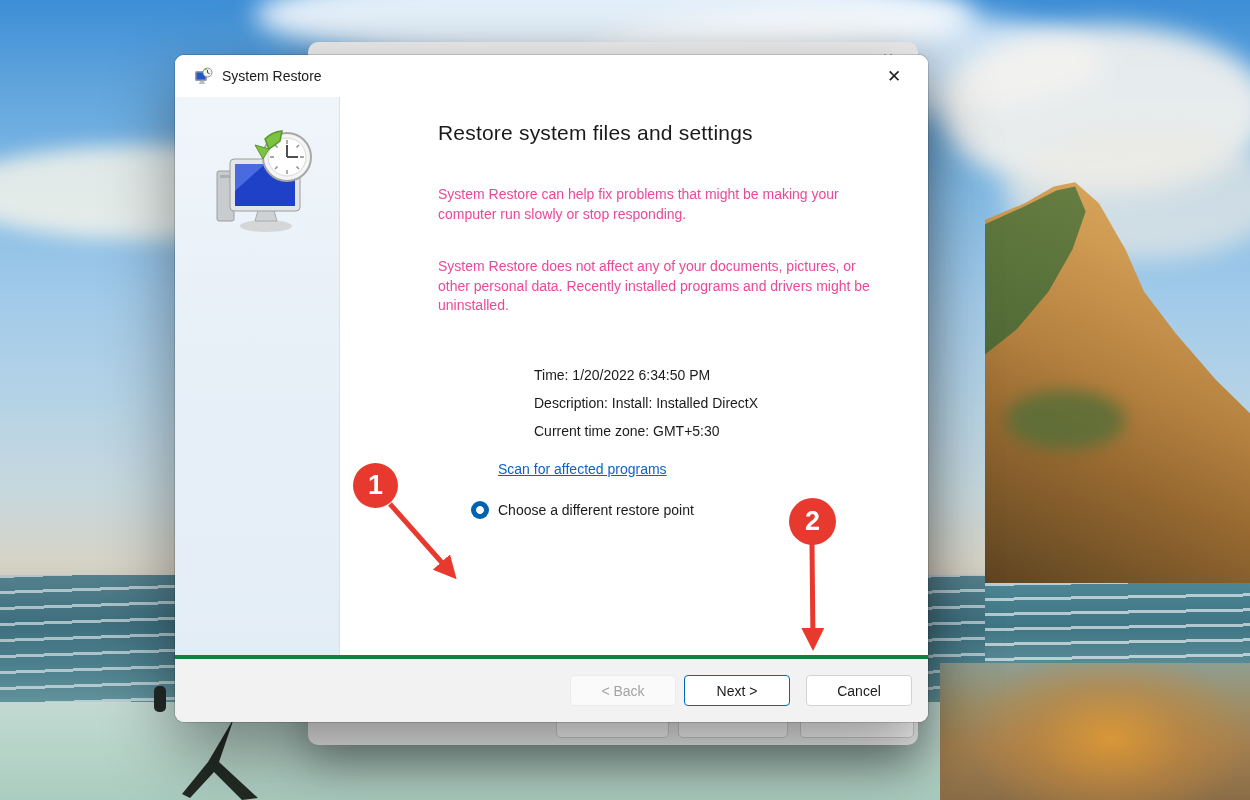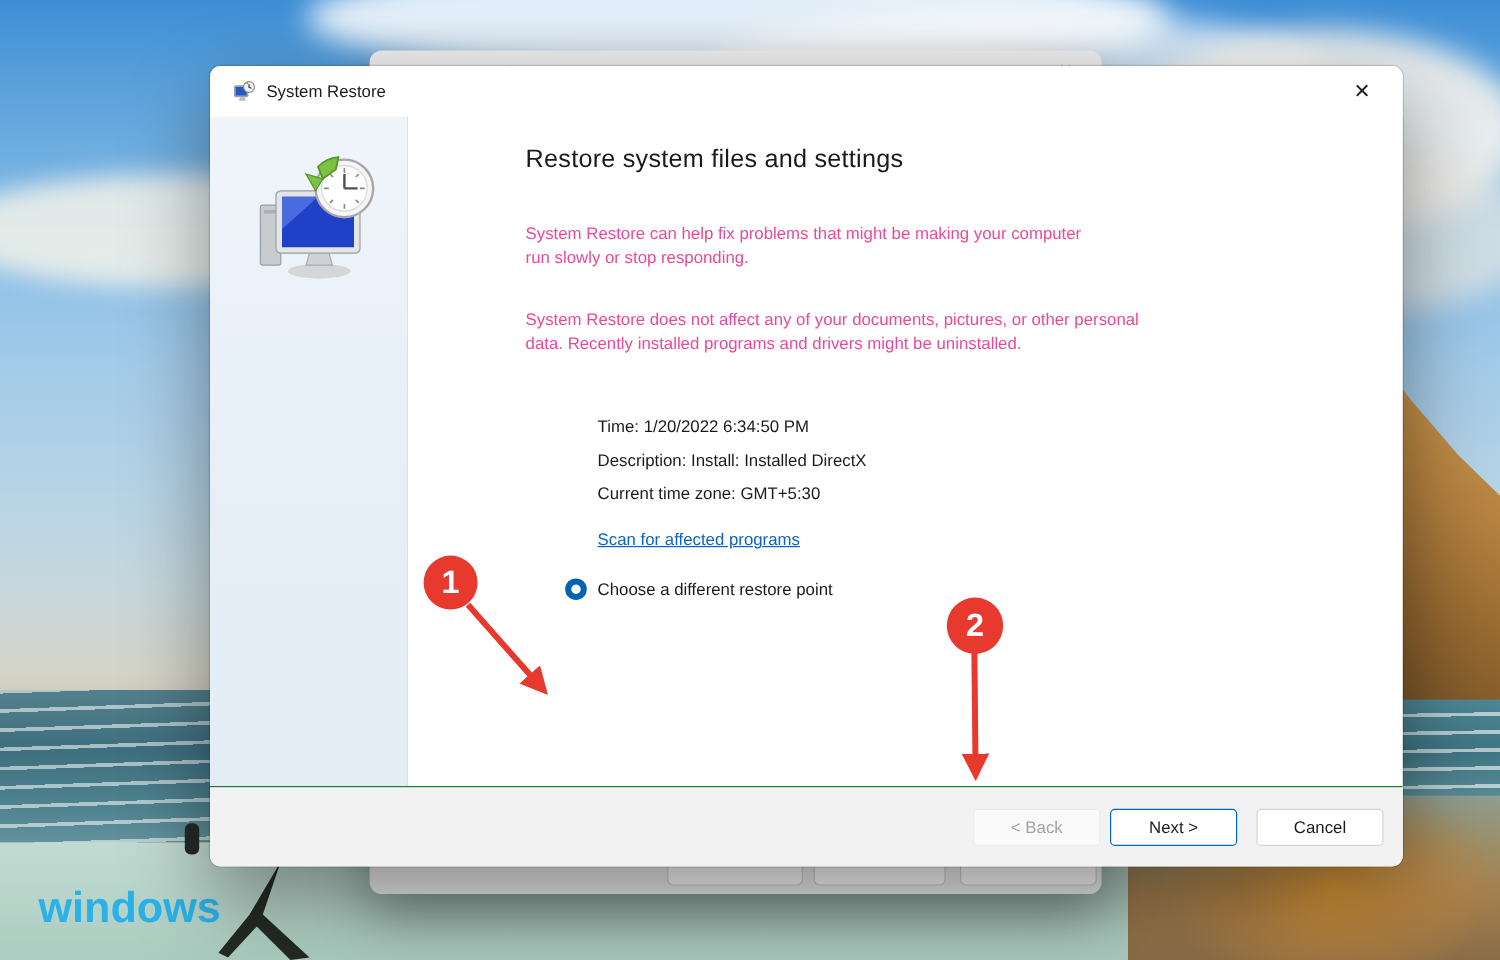--- a/index.html
+++ b/index.html
@@ -46,21 +46,21 @@
   .bg-window { position:absolute; left:308px; top:42px; width:610px; height:703px; border-radius:10px;
     background:#ececec; box-shadow:0 18px 45px rgba(0,0,0,.35); }
   .bg-window .bg-title { position:absolute; left:26px; top:10px; font-size:13px; color:#a6a6a6; }
   .bg-window .bg-close { position:absolute; right:24px; top:8px; font-size:14px; color:#9a9a9a; }
   .bg-btn { position:absolute; bottom:7px; height:28px; border:1px solid #cfcfcf; border-radius:5px; background:#fdfdfd; }
   .bg-btn.b1 { left:248px; width:113px; }
   .bg-btn.b2 { left:370px; width:110px; }
   .bg-btn.b3 { left:492px; width:114px; }
 
   
-  .dialog { position:absolute; left:175px; top:55px; width:994px; height:667px; border-radius:9px;
+  .dialog { position:absolute; left:175px; top:55px; width:753px; height:667px; border-radius:9px;
     background:#ffffff; box-shadow:0 0 0 1px rgba(0,0,0,.14), 0 28px 70px rgba(0,0,0,.42);
     display:flex; flex-direction:column; overflow:hidden; }
   .titlebar { height:42px; flex:0 0 42px; display:flex; align-items:center; padding-left:19px; position:relative; background:#fff; }
   .titlebar-title { font-size:14px; color:#1b1b1b; margin-left:9px; }
   .titlebar-close { position:absolute; right:22px; top:9px; width:24px; height:24px; display:flex; align-items:center;
     justify-content:center; font-size:17px; color:#1f1f1f; cursor:pointer; }
   .dialog-body { flex:1; display:flex; min-height:0; }
   .sidebar { flex:0 0 165px; background:linear-gradient(180deg,#f0f5fa 0%,#e8f0f8 40%,#e3edf6 100%);
     border-right:1px solid #dce2e8; position:relative; }
   .sidebar-art { position:absolute; left:28px; top:32px; }
@@ -71,23 +71,23 @@
   .para2 { margin-top:33px; max-width:535px; }
   .radio-row { display:flex; align-items:center; gap:9px; margin-left:33px; }
   .radio-row.first { margin-top:23px; }
   .radio-row.second { margin-top:23px; }
   .radio { width:18px; height:18px; border-radius:50%; flex:0 0 18px; }
   .radio.off { background:#ffffff; border:1px solid #898989; }
   .radio.on  { background:radial-gradient(circle,#ffffff 0 3.6px,#0063b1 4.2px); }
   .radio-label { font-size:14px; color:#1b1b1b; }
   .option-desc { margin:15px 0 0 60px; max-width:425px; font-size:14px; color:#1b1b1b; line-height:1.4; }
   .detail-block { margin:51px 0 0 60px; font-size:14px; color:#1b1b1b; }
-  .detail-block div { margin-bottom:12px; }
+  .detail-block div { margin-bottom:12px;margin-left:36px; }
   .scan-link { display:inline-block; margin:10px 0 0 60px; font-size:14px; color:#0b63c5; text-decoration:underline; cursor:pointer; }
-  .footer { flex:0 0 67px; background:#f2f2f2; border-top:1px solid #15803d; display:flex; align-items:center;
+  .footer { flex:0 0 67px; background:#f2f2f2; border-top:4px solid #15803d; display:flex; align-items:center;
     justify-content:flex-end; padding-right:16px; gap:0; }
   .btn { height:31px; min-width:106px; border-radius:4px; font-size:14px; font-family:"Liberation Sans",sans-serif;
     display:flex; align-items:center; justify-content:center; cursor:pointer; }
   .btn-back { background:#fafafa; border:1px solid #ebebeb; color:#a3a3a3; margin-right:8px; cursor:default; }
   .btn-next { background:#ffffff; border:1.5px solid #0067c0; color:#1b1b1b; margin-right:16px; }
   .btn-cancel { background:#ffffff; border:1px solid #d2d2d2; color:#1b1b1b;text-align:right; }
 
   
   .annot-svg { position:absolute; inset:0; width:1250px; height:800px; pointer-events:none; }
   .annot-circle { position:absolute; border-radius:50%; background:#e8392f; color:#ffffff; font-weight:bold;
@@ -113,21 +113,20 @@
   <div class="cliff-green2"></div>
   <div class="sea-right"></div>
   <div class="wet-sand"></div>
   <div class="walker"></div>
   <svg class="jumper" width="92" height="112" viewBox="0 0 92 112">
     <path d="M56,30 L41,74 L80,110 L64,112 L36,84 L12,110 L4,106 L30,74 Z" fill="#232a24"></path>
     <ellipse cx="57" cy="26" rx="8" ry="5" transform="rotate(-25 57 26)" fill="#1d231e"></ellipse>
   </svg>
 
   <div class="logo">
-    <div class="logo-line1">windows</div>
   </div>
 
   <div class="bg-window">
     <div class="bg-title">System Properties</div>
     <div class="bg-close">✕</div>
     <div class="bg-btn b1"></div>
     <div class="bg-btn b2"></div>
     <div class="bg-btn b3"></div>
   </div>
 

